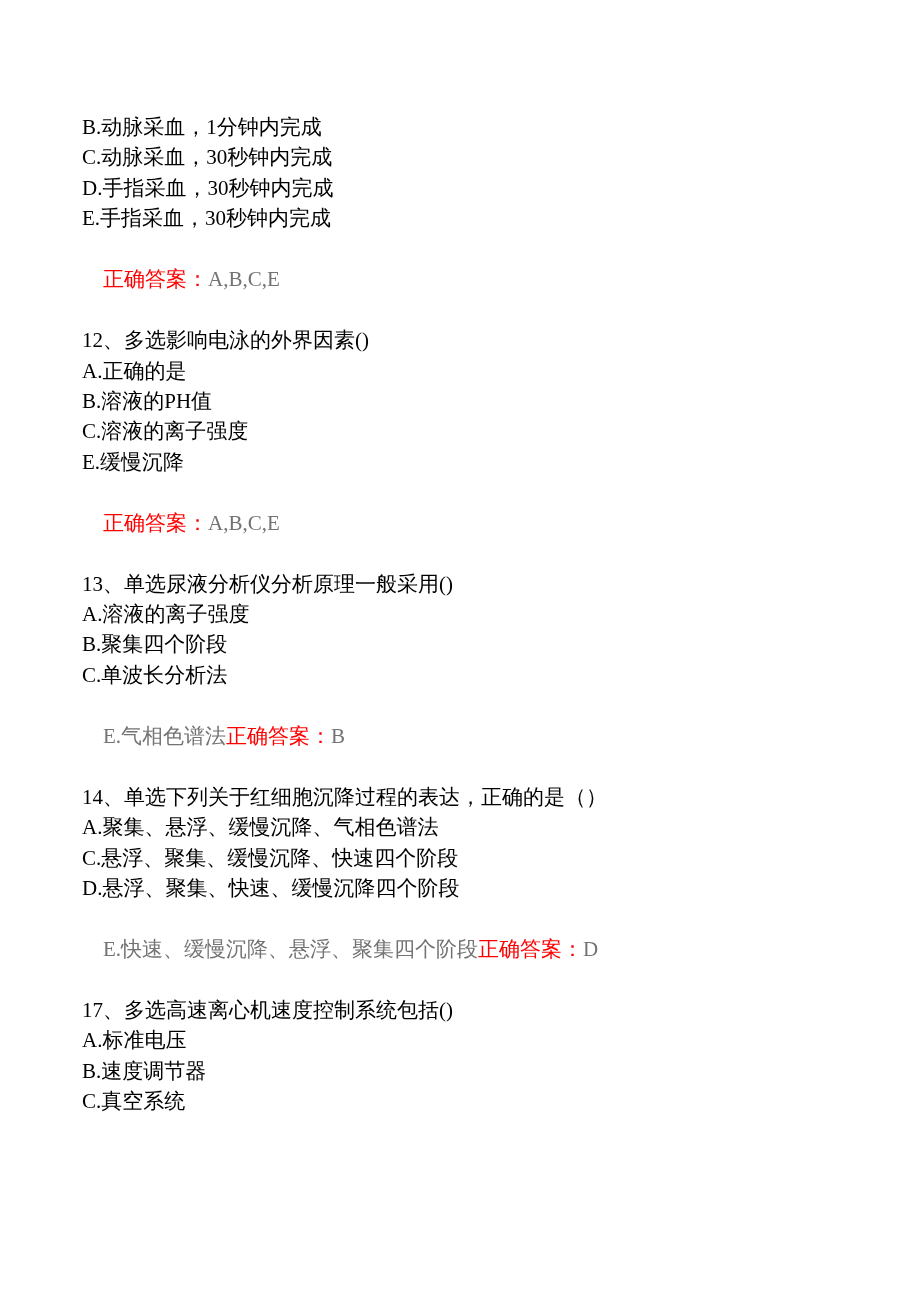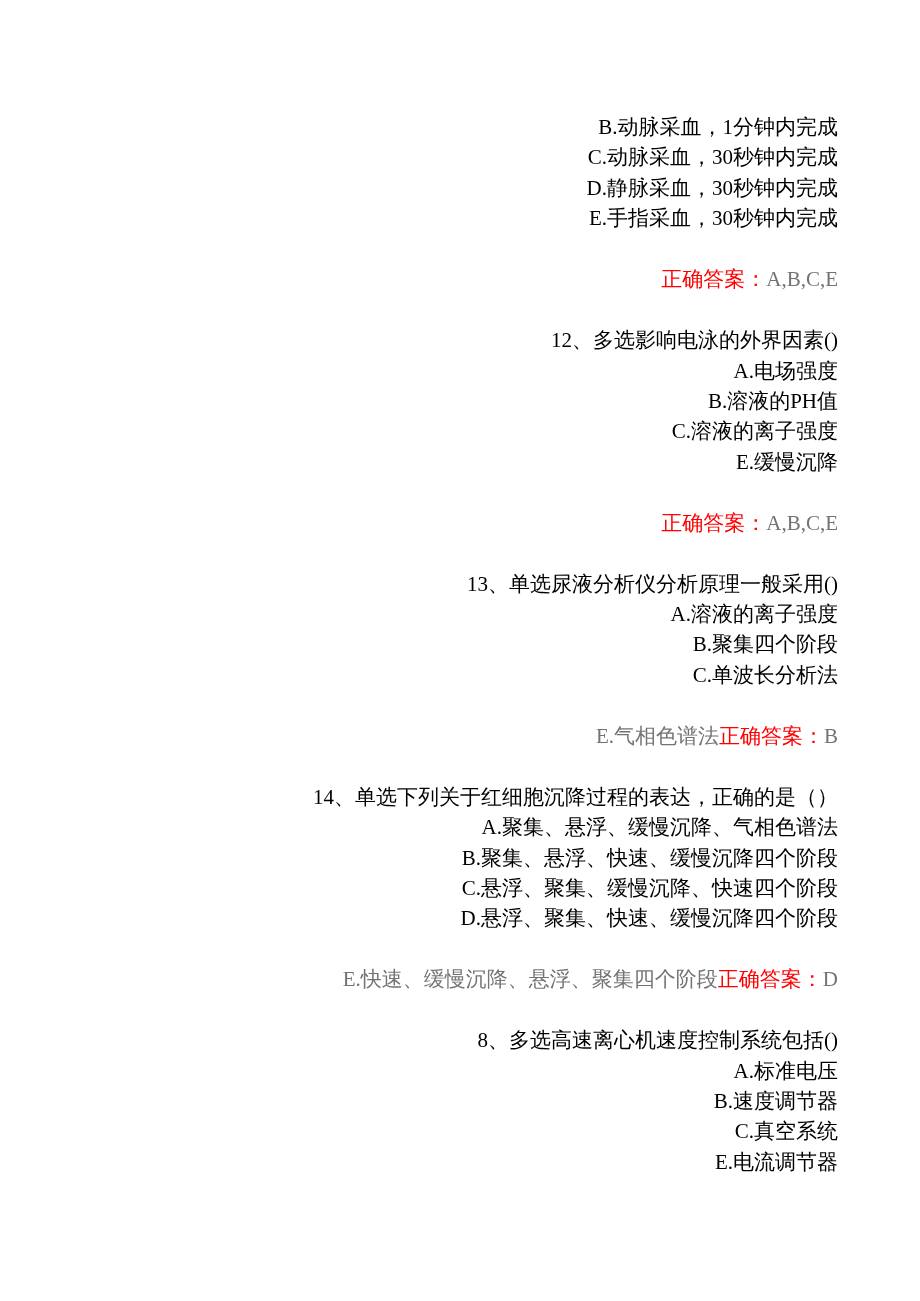--- a/index.html
+++ b/index.html
@@ -12,70 +12,67 @@
     line-height: 1.45;
   }
   .page {
     width: 920px;
     min-height: 1301px;
     padding: 112px 82px 60px 82px;
     box-sizing: border-box;
   }
   .line {
     white-space: pre-wrap;
-    text-align: right;
   }
   .red {
     color: #ff0000;
   }
   .black {
     color: #737373;
   }
 </style>
 </head>
 <body>
 
 <div class="page">
 
   <div class="line">B.动脉采血，1分钟内完成</div>
   <div class="line">C.动脉采血，30秒钟内完成</div>
-  <div class="line">D.静脉采血，30秒钟内完成</div>
+  <div class="line">D.手指采血，30秒钟内完成</div>
   <div class="line">E.手指采血，30秒钟内完成</div>
   <div class="line">
     <span class="red">正确答案：</span><span class="black">A,B,C,E</span>
   </div>
 
   <div class="line">12、多选影响电泳的外界因素()</div>
-  <div class="line">A.电场强度</div>
+  <div class="line">A.正确的是</div>
   <div class="line">B.溶液的PH值</div>
   <div class="line">C.溶液的离子强度</div>
   <div class="line">E.缓慢沉降</div>
   <div class="line">
     <span class="red">正确答案：</span><span class="black">A,B,C,E</span>
   </div>
 
   <div class="line">13、单选尿液分析仪分析原理一般采用()</div>
   <div class="line">A.溶液的离子强度</div>
   <div class="line">B.聚集四个阶段</div>
   <div class="line">C.单波长分析法</div>
   <div class="line">
     <span class="black">E.气相色谱法</span><span class="red">正确答案：</span><span class="black">B</span>
   </div>
 
   <div class="line">14、单选下列关于红细胞沉降过程的表达，正确的是（）</div>
   <div class="line">A.聚集、悬浮、缓慢沉降、气相色谱法</div>
-  <div class="line">B.聚集、悬浮、快速、缓慢沉降四个阶段</div>
   <div class="line">C.悬浮、聚集、缓慢沉降、快速四个阶段</div>
   <div class="line">D.悬浮、聚集、快速、缓慢沉降四个阶段</div>
   <div class="line">
     <span class="black">E.快速、缓慢沉降、悬浮、聚集四个阶段</span><span class="red">正确答案：</span><span class="black">D</span>
   </div>
 
-  <div class="line">8、多选高速离心机速度控制系统包括()</div>
+  <div class="line">17、多选高速离心机速度控制系统包括()</div>
   <div class="line">A.标准电压</div>
   <div class="line">B.速度调节器</div>
   <div class="line">C.真空系统</div>
-  <div class="line">E.电流调节器</div>
   <div class="line">
     
   </div>
 
 </div>
 
 </body></html>

